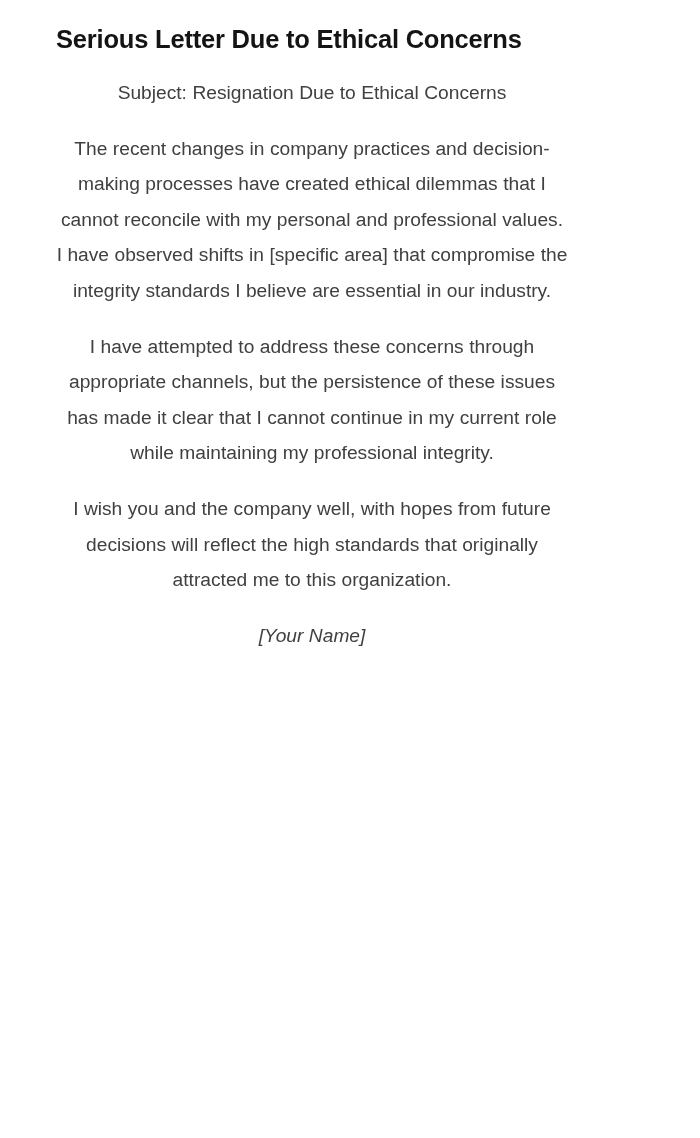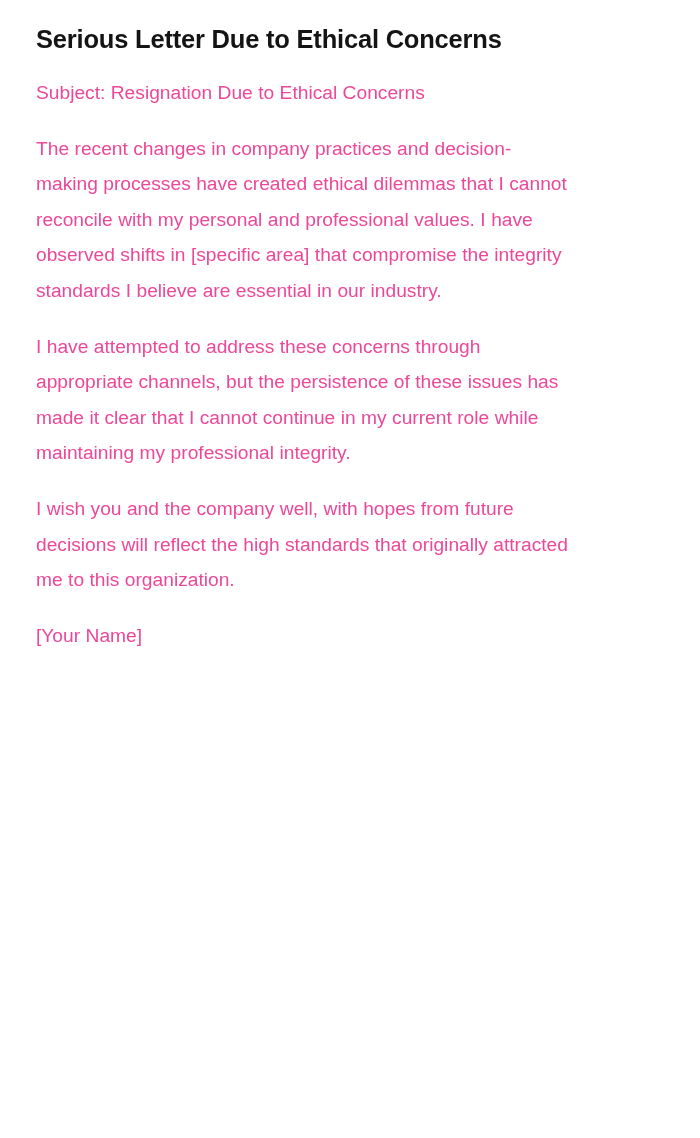--- a/index.html
+++ b/index.html
@@ -12,42 +12,44 @@
     height: 1138px;
     font-family: "Liberation Sans", sans-serif;
     color: #1c1c1c;
     -webkit-font-smoothing: antialiased;
     overflow: hidden;
   }
   .page {
     box-sizing: border-box;
     width: 628px;
     min-height: 1138px;
-    padding: 22px 60px 40px 36px;
+    padding: 22px 60px 40px 56px;
     background: #ffffff;
   }
   .doc-title {
     font-size: 25.5px;
     font-weight: 700;
     line-height: 34px;
     letter-spacing: -0.2px;
     color: #141414;
     margin: 0 0 19px 0;
   }
   .para {
     font-size: 19.2px;
     line-height: 35.6px;
     font-weight: 400;
-    color: #ec4899;
+    color: #404040;
     margin: 0 0 20px 0;
     max-width: 600px;
     word-spacing: 0.1px;
+    text-align: center;
   }
   .para:last-child {
     margin-bottom: 0;
+    font-style: italic;
   }
 </style>
 </head>
 <body>
 
 <div class="page">
 
   <h1 class="doc-title">Serious Letter Due to Ethical Concerns</h1>
 
   <p class="para">Subject: Resignation Due to Ethical Concerns</p>

